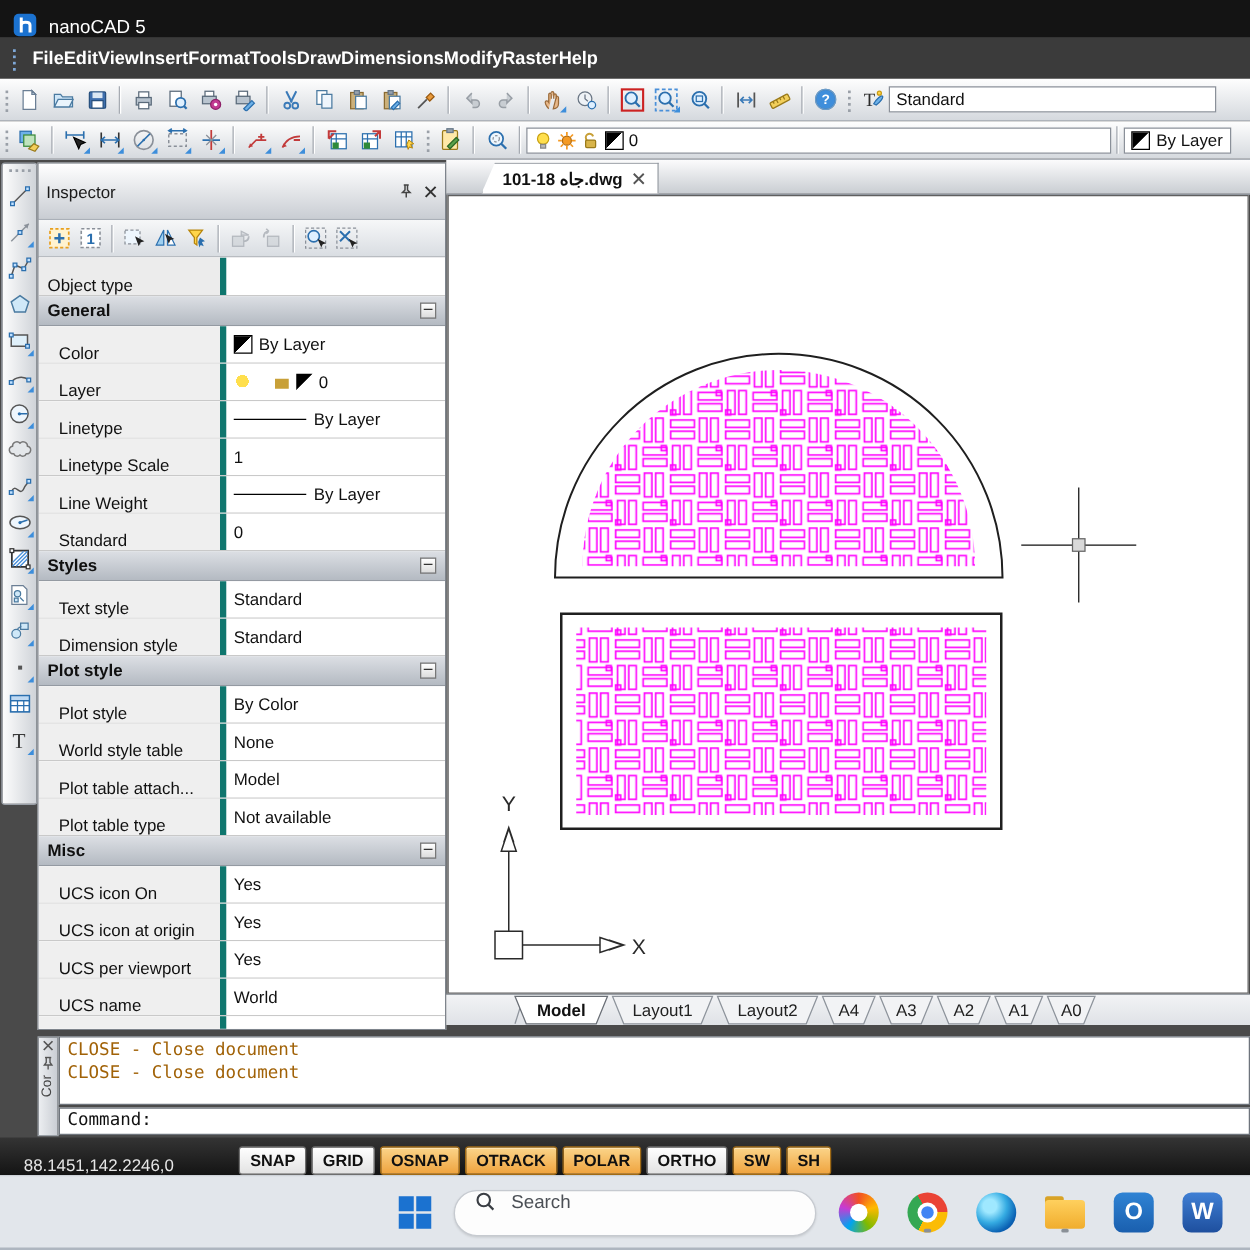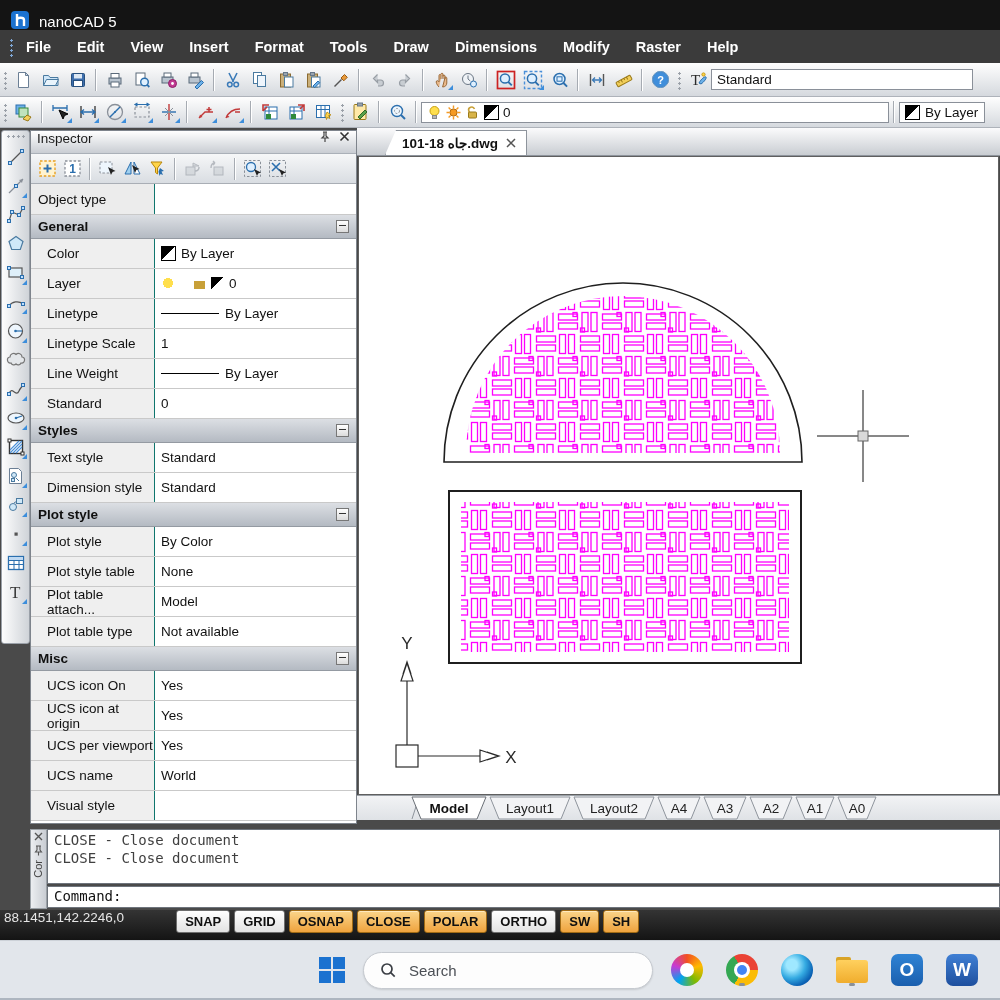--- a/index.html
+++ b/index.html
@@ -6,21 +6,21 @@
   body{width:1000px;height:1000px;position:relative;overflow:hidden;background:#4a4a4a;
        font-family:"Liberation Sans",sans-serif;-webkit-font-smoothing:antialiased}
   .abs{position:absolute}
   svg{display:block}
 
   
   #titlebar{left:0;top:0;width:1000px;height:30px;background:#141414;display:flex;align-items:flex-end;gap:9px;padding-left:10px;box-sizing:border-box}
   #titlebar .apptitle{color:#fff;font-size:15px}
 
   
-  #menubar{left:0;top:30px;width:1000px;height:33px;background:#3b3b3b;display:flex;align-items:center;gap:26px;padding-left:26px;box-sizing:border-box}
+  #menubar{left:0;top:30px;width:1000px;height:33px;background:#3b3b3b;display:flex;align-items:center;padding-left:26px;box-sizing:border-box}
   #menubar .mitem{color:#fff;font-size:14.5px;font-weight:600;cursor:default;white-space:nowrap}
   .vgrip{width:6px;height:20px;background-image:radial-gradient(circle,#9aa0a8 1.1px,transparent 1.3px);background-size:5px 5px;background-position:1px 1px;margin:0 2px;flex:0 0 auto}
   #menubar .vgrip{position:absolute;left:6px;top:7px;background-image:radial-gradient(circle,#7fa8d8 1.1px,transparent 1.3px)}
 
   
   .toolbar{left:0;width:1000px;background:linear-gradient(#fefefe,#d5d9de);border-bottom:1px solid #aeb3ba;display:flex;align-items:center;box-sizing:border-box}
   #tb1{top:63px;height:34px}
   #tb2{top:97px;height:31px}
   .tbtn{width:27px;height:25px;display:flex;align-items:center;justify-content:center;position:relative;flex:0 0 auto}
   .fly::after{content:"";position:absolute;right:2px;bottom:2px;border-left:5px solid transparent;border-bottom:5px solid #3d8edb}
@@ -28,27 +28,27 @@
   .combo{height:21px;background:#fff;border:1px solid #8a9099;display:flex;align-items:center;padding:0 5px;font-size:13.5px;color:#111;box-sizing:border-box}
   .swatch-bw{width:13px;height:13px;border:1px solid #000;background:linear-gradient(to bottom right,#000 49%,#fff 50%);flex:0 0 auto}
 
   
   #ltb{left:1px;top:130px;width:29px;height:514px;background:linear-gradient(90deg,#fdfdfd,#cfd3d8);border:1px solid #9aa0a8;border-radius:3px;display:flex;flex-direction:column;align-items:center;padding-top:3px;box-sizing:border-box}
   #ltb .hgrip{width:20px;height:6px;background-image:radial-gradient(circle,#9aa0a8 1.1px,transparent 1.3px);background-size:5px 5px;margin-bottom:2px}
   .lbtn{width:26px;height:29px;display:flex;align-items:center;justify-content:center;position:relative}
 
   
   #inspector{left:30px;top:130px;width:327px;height:694px;background:#e8e8e8;border:1px solid #7e848c;box-sizing:border-box;display:flex;flex-direction:column}
-  .insp-title{height:22px;background:linear-gradient(#ffffff,#c9cdd3);display:flex;align-items:flex-start;padding:0 6px;font-size:13.5px;color:#1a1a1a;border-bottom:1px solid #aab0b8}
+  .insp-title{height:22px;background:linear-gradient(#ffffff,#c9cdd3);display:flex;align-items:center;padding:11px 6px;font-size:13.5px;color:#1a1a1a;border-bottom:1px solid #aab0b8}
   .insp-title .spacer{flex:1}
   .insp-tools{height:29px;background:linear-gradient(#f6f7f8,#d9dde2);display:flex;align-items:center;padding-left:4px;border-bottom:1px solid #a9aeb5}
   .itbtn{width:25px;height:24px;display:flex;align-items:center;justify-content:center}
   #grid{flex:1;background:#fff;overflow:hidden;font-size:13.5px;color:#111}
   .g-row{display:flex;height:29px;border-bottom:1px solid #c9c9c9;background:#fff}
-  .g-label{width:124px;background:#efefef;border-right:1px solid #0f766e;display:flex;align-items:center;padding-left:16px;box-sizing:border-box}
+  .g-label{width:150px;background:#efefef;border-right:5px solid #0f766e;display:flex;align-items:flex-end;padding-left:16px;box-sizing:border-box}
   .g-label.noindent{padding-left:7px}
   .g-value{flex:1;display:flex;align-items:center;padding-left:6px}
   .g-header{height:23px;background:linear-gradient(#dcdfe4,#b4bac2);border-bottom:1px solid #949aa2;display:flex;align-items:center;padding:0 7px;font-weight:bold;color:#101010}
   .minus{margin-left:auto;width:11px;height:11px;border:1px solid #777;background:linear-gradient(#fff,#dcdcdc);position:relative}
   .minus::after{content:"";position:absolute;left:2px;right:2px;top:4px;height:1px;background:#333}
   .vicon{display:inline-block}
   .vicon.swatch{width:13px;height:13px;border:1px solid #000;background:linear-gradient(to bottom right,#000 49%,#fff 50%);margin-right:5px}
   .vicon.linetype{width:58px;height:1px;background:#000;margin-right:6px}
   .vicon.layer-cluster{width:64px;height:15px;margin-right:4px;background:
       radial-gradient(circle at 7px 7px,#ffdf4d 0 5px,rgba(0,0,0,0) 5px),
@@ -62,36 +62,36 @@
 
   
   #docbar{left:357px;top:128px;width:643px;height:28px;background:linear-gradient(#fbfbfc,#c9cdd2);border-bottom:1px solid #8e949c;box-sizing:border-box;display:flex;align-items:flex-end}
   .doctab{margin-left:28px;height:24px;background:#fff;border:1px solid #8e949c;border-bottom:none;display:flex;align-items:center;gap:8px;padding:0 10px 0 16px;font-size:13.5px;font-weight:bold;color:#111;clip-path:polygon(11px 0,100% 0,100% 100%,0 100%)}
   #canvas-wrap{left:358px;top:156px;width:641px;height:639px;background:#fff;border:1px solid #5f5f5f;box-sizing:border-box}
   #layouttabs{left:357px;top:795px;width:643px;height:25px;background:linear-gradient(#f2f3f5,#dfe2e6);border-top:1px solid #9aa0a6;box-sizing:border-box}
 
   
   #cmdstrip{left:30px;top:829px;width:17px;height:80px;background:linear-gradient(90deg,#eceef1,#c9cdd3);border:1px solid #9aa0a6;box-sizing:border-box;display:flex;flex-direction:column;align-items:center;gap:4px;padding-top:2px}
   #cmdstrip .rot{font-size:11px;color:#444;writing-mode:vertical-rl;transform:rotate(180deg);line-height:1}
-  #cmdhist{left:47px;top:829px;width:953px;height:55px;background:#fff;border:1px solid #6e747c;box-sizing:border-box;padding:1px 6px;font-family:"DejaVu Sans Mono",monospace;font-size:14px;color:#404040;line-height:18px;overflow:hidden}
+  #cmdhist{left:47px;top:829px;width:953px;height:55px;background:#fff;border:1px solid #6e747c;box-sizing:border-box;padding:1px 6px;font-family:"DejaVu Sans Mono",monospace;font-size:14px;color:#a16207;line-height:18px;overflow:hidden}
   #cmdline{left:47px;top:886px;width:953px;height:22px;background:#fff;border:1px solid #6e747c;box-sizing:border-box;padding:1px 6px;font-family:"DejaVu Sans Mono",monospace;font-size:14px;color:#101010}
 
   
-  #statusbar{left:0;top:910px;width:1000px;height:30px;background:linear-gradient(#343434,#141414);display:flex;align-items:flex-start;box-sizing:border-box;padding-left:4px}
+  #statusbar{left:0;top:910px;width:1000px;height:30px;background:linear-gradient(#343434,#141414);display:flex;align-items:flex-end;box-sizing:border-box;padding-left:19px}
   #coords{color:#e6e6e6;font-size:13.5px}
   #toggles{display:flex;gap:4px;margin-left:52px}
   .stb{height:23px;padding:0 8px;border-radius:3px;font-size:13px;font-weight:bold;color:#101010;display:flex;align-items:center;box-sizing:border-box}
   .stb.off{background:linear-gradient(#ffffff,#e2e2e2);border:1px solid #6e6e6e}
   .stb.on{background:linear-gradient(#fbd58a,#efa33e);border:1px solid #a06a14;box-shadow:inset 0 1px 0 #ffe9bd}
 
   
   #taskbar{left:0;top:940px;width:1000px;height:60px;background:#e2e6eb;border-top:1px solid #cdd2d8}
   #taskbar::after{content:"";position:absolute;left:0;bottom:0;width:100%;height:3px;background:#aeb6c0}
   .tk{position:absolute;top:10px;width:38px;height:38px;display:flex;align-items:center;justify-content:center}
-  #searchpill{position:absolute;left:363px;top:11px;width:290px;height:37px;background:#fdfdfd;border:1px solid #c6cad0;border-radius:19px;display:flex;align-items:center;gap:12px;padding-left:16px;box-sizing:border-box;box-shadow:0 1px 2px rgba(0,0,0,.12)}
+  #searchpill{position:absolute;left:363px;top:11px;width:290px;height:37px;background:#fdfdfd;border:1px solid #c6cad0;border-radius:19px;display:flex;gap:12px;padding-left:16px;box-sizing:border-box;box-shadow:0 1px 2px rgba(0,0,0,.12)}
   #searchpill span{font-size:15px;color:#4b4f55}
   .startsq{display:grid;grid-template-columns:12px 12px;grid-template-rows:12px 12px;gap:2px}
   .startsq i{background:#1b72d0;display:block}
   .brand{width:32px;height:32px;border-radius:7px;display:flex;align-items:center;justify-content:center;color:#fff;font-weight:bold;font-size:19px}
   .rundot{position:absolute;left:50%;transform:translateX(-50%);bottom:-7px;width:6px;height:3px;border-radius:2px;background:#8a9097}
   .chrome{width:32px;height:32px;border-radius:50%;background:conic-gradient(from -30deg,#ea4335 0 33%,#fbbc05 33% 66%,#34a853 66% 100%);position:relative}
   .chrome::before{content:"";position:absolute;left:8px;top:8px;width:16px;height:16px;border-radius:50%;background:#fff}
   .chrome::after{content:"";position:absolute;left:11px;top:11px;width:10px;height:10px;border-radius:50%;background:#4285f4}
   .edge{width:32px;height:32px;border-radius:50%;background:radial-gradient(circle at 34% 34%,#9fe8ff 0 18%,#35abe2 45%,#0b62b4 72%,#073f86 100%)}
   .copilot{width:32px;height:32px;border-radius:50%;background:conic-gradient(#f25022,#ffb900,#7fba00,#00a4ef,#c63bd4,#f25022);position:relative}
@@ -734,21 +734,21 @@
           <span>Plot style</span>
         </div>
         <div class="g-value">
           <span class="vicon"></span>
           <span>By Color</span>
         </div>
       </div>
 
       <div class="g-row">
         <div class="g-label">
-          <span>Plot style table</span>
+          <span>World style table</span>
         </div>
         <div class="g-value">
           <span class="vicon"></span>
           <span>None</span>
         </div>
       </div>
 
       <div class="g-row">
         <div class="g-label">
           <span>Plot table attach...</span>
@@ -949,21 +949,21 @@
 <div class="abs" id="statusbar">
   <span id="coords">88.1451,142.2246,0</span>
   <div id="toggles">
 
       <span class="stb off">SNAP</span>
 
       <span class="stb off">GRID</span>
 
       <span class="stb on">OSNAP</span>
 
-      <span class="stb on">CLOSE</span>
+      <span class="stb on">OTRACK</span>
 
       <span class="stb on">POLAR</span>
 
       <span class="stb off">ORTHO</span>
 
       <span class="stb on">SW</span>
 
       <span class="stb on">SH</span>
 
   </div>

